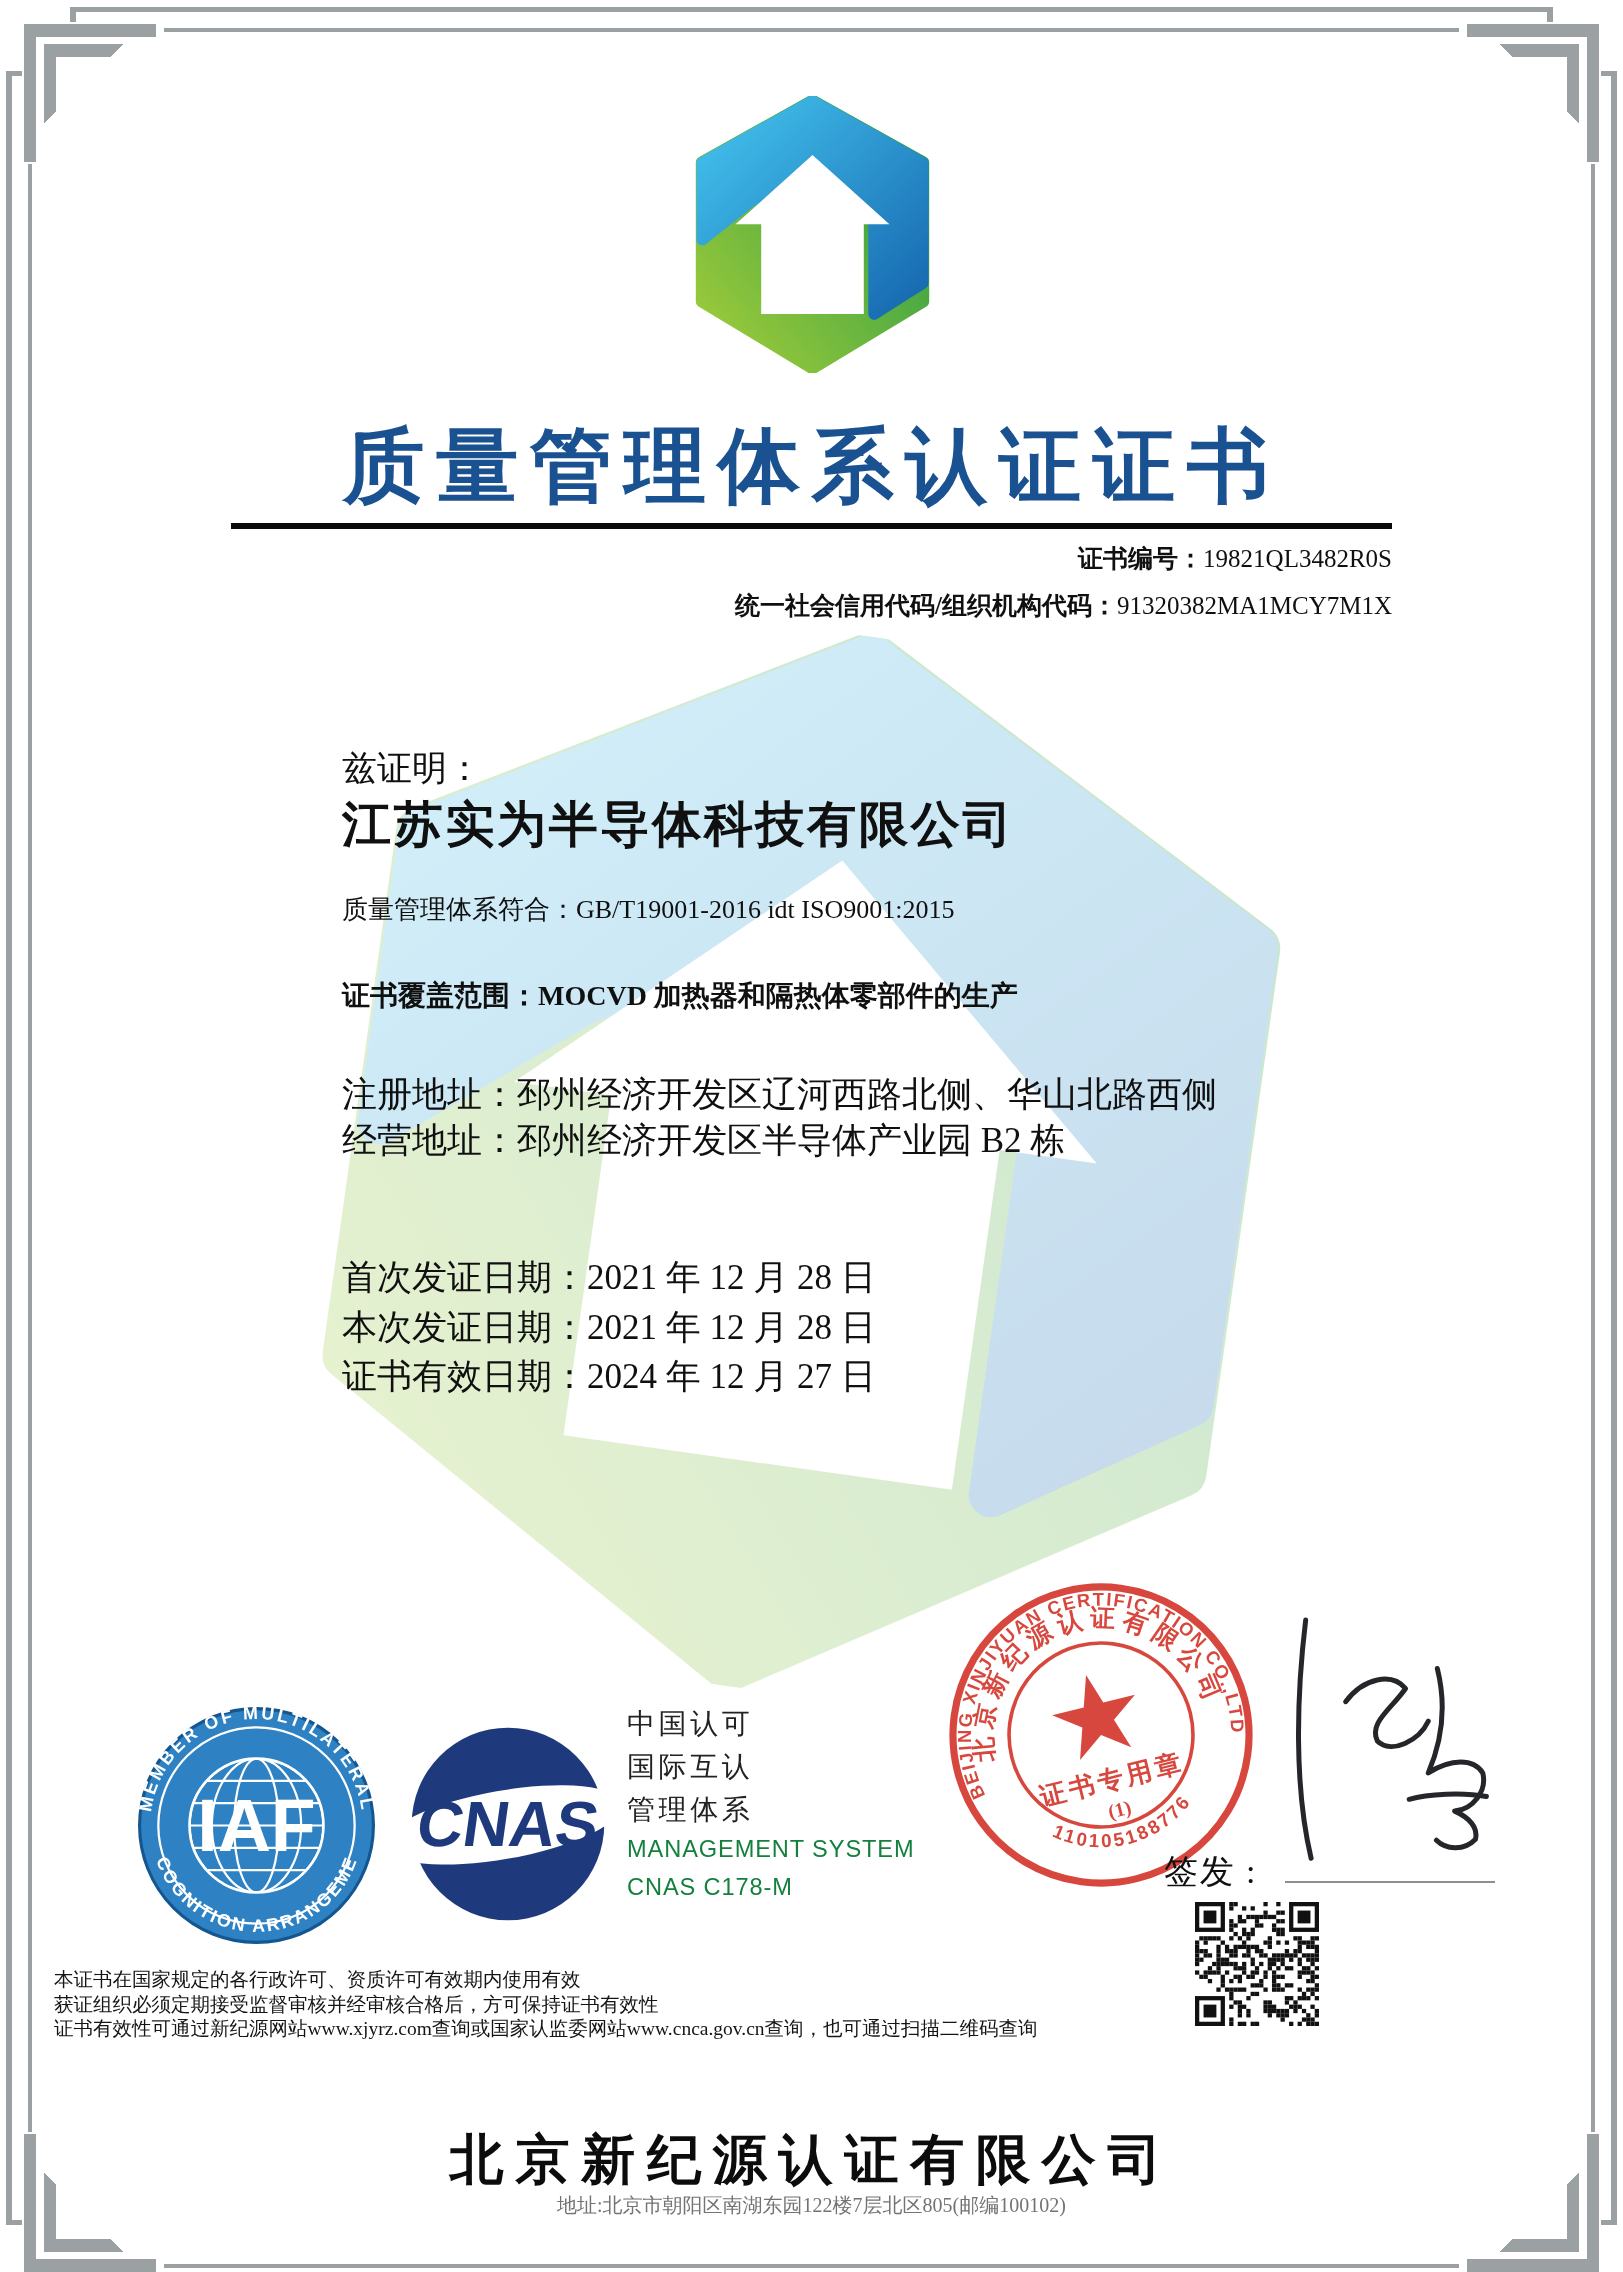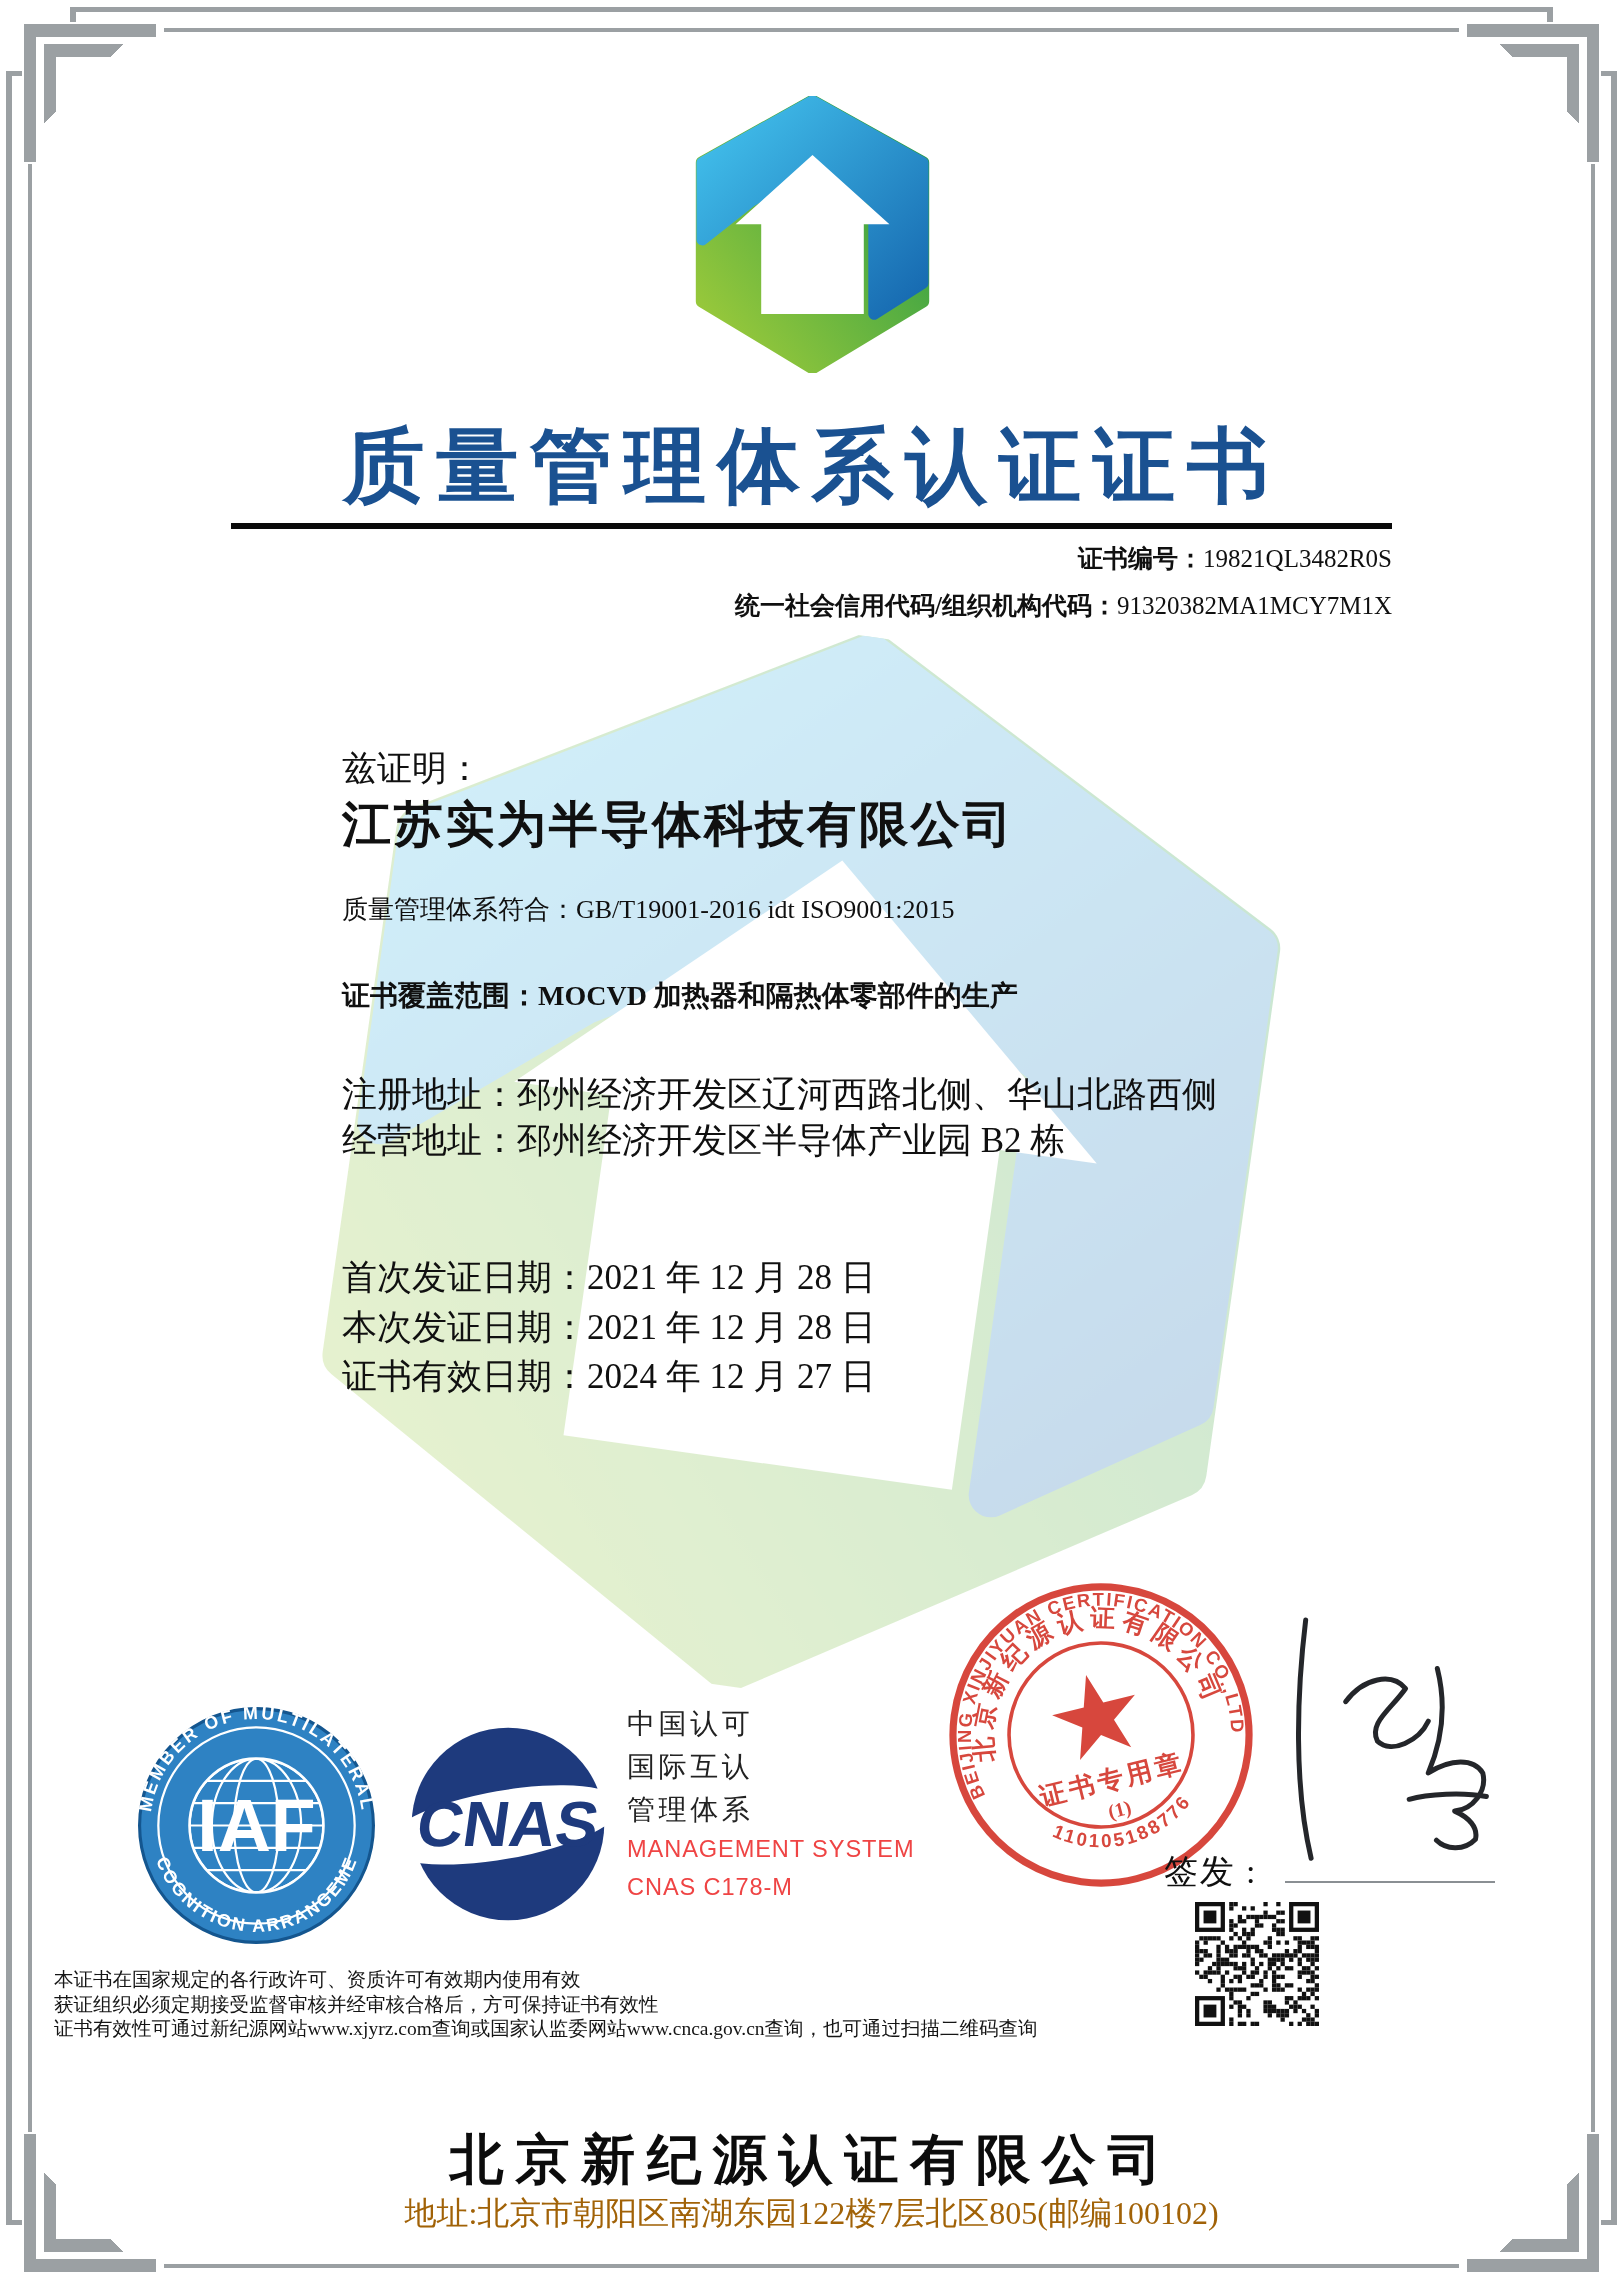--- a/index.html
+++ b/index.html
@@ -30,37 +30,37 @@
   
   #watermark{left:309px;top:632px;width:982px;height:1059px;opacity:.24;transform:rotate(8deg);}
   
   #iaf-mark{left:136px;top:1705px;width:241px;height:241px;}
   #cnas-mark{left:409px;top:1725px;width:198px;height:198px;}
   .acc-line{left:627px;font-size:28px;letter-spacing:3.6px;white-space:nowrap;color:#222;}
   #acc-cn-0{top:1705px;}
   #acc-cn-1{top:1748px;}
   #acc-cn-2{top:1791px;}
   .acc-en{left:627px;font-size:23.6px;font-family:"Liberation Sans","DejaVu Sans",sans-serif;
-          letter-spacing:0.9px;color:#ef4444;white-space:nowrap;}
+          letter-spacing:0.9px;color:#15803d;white-space:nowrap;}
   #acc-en-0{top:1836px;}
   #acc-en-1{top:1874px;}
   
   #stamp{left:944px;top:1578px;width:314px;height:314px;opacity:.93;}
   #sign-label{left:1164px;top:1808px;font-size:34px;letter-spacing:1.8px;margin-top:41px;}
   #signature{left:1273px;top:1604px;width:227px;height:268px;}
   #sign-underline{left:1285px;top:1881px;width:210px;height:1.8px;background:#8a8f93;}
   #qr-code{left:1195px;top:1902px;width:124px;height:124px;}
   
   .note-line{left:54px;font-size:19.5px;white-space:nowrap;color:#151515;}
   #note-0{top:1966px;}
   #note-1{top:1991px;}
   #note-2{top:2015px;}
   #issuer-name{left:0;top:2124px;width:100%;text-align:center;font-size:54px;font-weight:bold;
                letter-spacing:11.8px;white-space:nowrap;color:#0c0c0c;}
-  #issuer-address{left:0;top:2192px;width:100%;text-align:center;font-size:32px;white-space:nowrap;color:#a16207;}
+  #issuer-address{left:0;top:2192px;width:100%;text-align:center;font-size:20px;white-space:nowrap;color:#737373;}
   svg text{font-family:"Liberation Sans","DejaVu Sans",sans-serif;}
   .stamp-text{font-family:"Liberation Serif","DejaVu Serif",serif;}
 </style>
 </head>
 <body>
 
 <div id="page">
 
   <svg width="0" height="0" style="position:absolute" aria-hidden="true">
     <defs>

